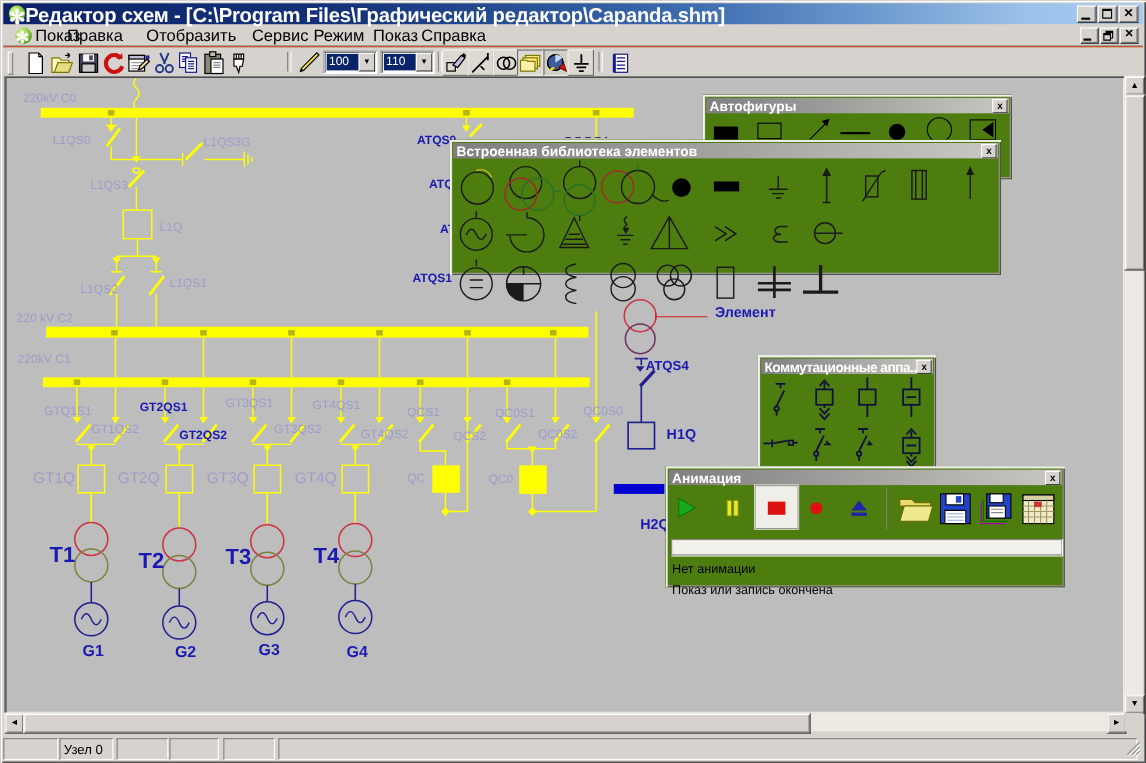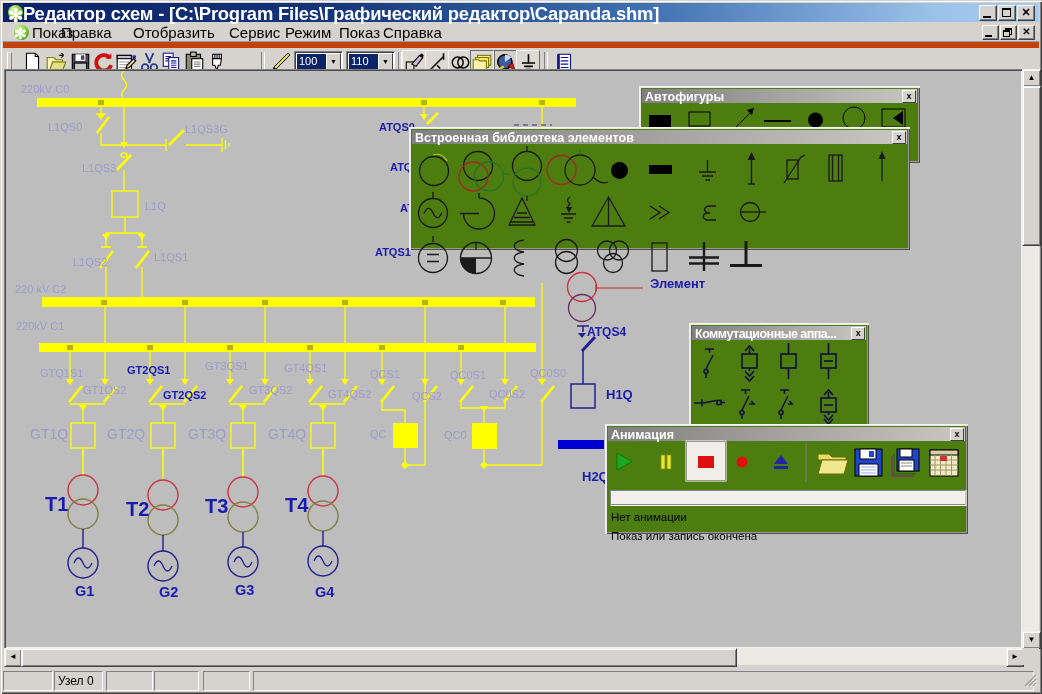--- a/index.html
+++ b/index.html
@@ -19,21 +19,21 @@
 .wbtn{display:inline-block;width:16px;height:14px;background:#D6D3CE;
  border:1px solid;border-color:#fff #404040 #404040 #fff;
  box-shadow:inset -1px -1px 0 #808080;vertical-align:top;margin-left:1px;
  font-size:10px;text-align:center;line-height:12px;font-weight:bold;color:#000;position:relative;}
 #menubar{left:3px;top:22px;width:1036px;height:19px;font-size:15px;color:#000;border-bottom:1px solid #9a9a9a;}
 #menubar span.mi{position:absolute;top:2px;}
 #mdibtns{right:4px;top:3px;position:absolute;}
 .wbtn2{display:inline-block;width:15px;height:13px;background:#D6D3CE;
  border:1px solid;border-color:#fff #404040 #404040 #fff;
  box-shadow:inset -1px -1px 0 #808080;vertical-align:top;margin-left:1px;position:relative;}
-#toolbar{left:3px;top:42px;width:1036px;height:27px;border-top:6px solid #c2410c;}
+#toolbar{left:3px;top:42px;width:1036px;height:27px;border-top:1px solid #c2410c;}
 .grip{position:absolute;left:4px;top:4px;width:3px;height:19px;background:#D6D3CE;
  border:1px solid;border-color:#fff #808080 #808080 #fff;}
 .tico{position:absolute;top:3px;width:23px;height:23px;}
 .tsep{position:absolute;top:4px;width:2px;height:18px;
  border-left:1px solid #808080;border-right:1px solid #fff;}
 .tbtn{position:absolute;top:2px;width:22px;height:22px;
  border:1px solid;border-color:#f2f0ea #6a6a6a #6a6a6a #f2f0ea;background:#DCD9D2;}
 .combo{position:absolute;top:3px;height:19px;background:#fff;
  border:1px solid;border-color:#808080 #fff #fff #808080;box-shadow:inset 1px 1px 0 #404040;}
 .combo .sel{position:absolute;left:2px;top:2px;right:13px;bottom:2px;background:#0A246A;
@@ -495,21 +495,21 @@
       <circle cx="619.5" cy="170.5" r="8.5" fill="#000"></circle>
       <rect x="649" y="165" width="23" height="9" fill="#000"></rect>
       <path d="M751.5,152 l-4,8 h8 z" fill="#1a1a1a"></path>
       <path d="M882,151 l-3.5,8 h7 z" fill="#1a1a1a"></path>
       <path d="M569,213 l-3.2,-6 h6.4 z" fill="#1a1a1a"></path>
       <path d="M476,258 L460,258 A16,16 0 0 0 476,273.5 z" fill="#1a1a1a"></path>
       <path d="M704,242 v29 M689,257.5 h30 M689,263.5 h30" stroke="#1a1a1a" stroke-width="2.4" fill="none"></path>
       <path d="M746,241 v23 M730,265.5 h32" stroke="#1a1a1a" stroke-width="3" fill="none"></path>
     </svg>
   </div>
-<div class="pal" style="left:689px;top:323px;width:180px;height:103px;">
+<div class="pal" style="left:689px;top:323px;width:162px;height:103px;">
     <div class="ptitle" style="letter-spacing:-0.5px">Коммутационные аппа...<span class="pclose">x</span></div>
     <svg style="position:absolute;left:0;top:0" width="162" height="103" viewBox="689 323 162 103">
       <g stroke="#10103a" fill="none" stroke-width="1.6">
         <path d="M705,349 h9 M709.5,349 v4"></path>
         <path d="M706,369 l7,-14"></path>
         <circle cx="706" cy="371.5" r="2"></circle>
         <path d="M706,374 v4"></path>
         <rect x="742" y="354" width="15" height="14"></rect>
         <path d="M749.5,354 v-6 M749.5,368 v3"></path>
         <path d="M745,351 l4.5,-5 4.5,5 M745,371 l4.5,5 4.5,-5 M745,376 l4.5,5 4.5,-5"></path>

